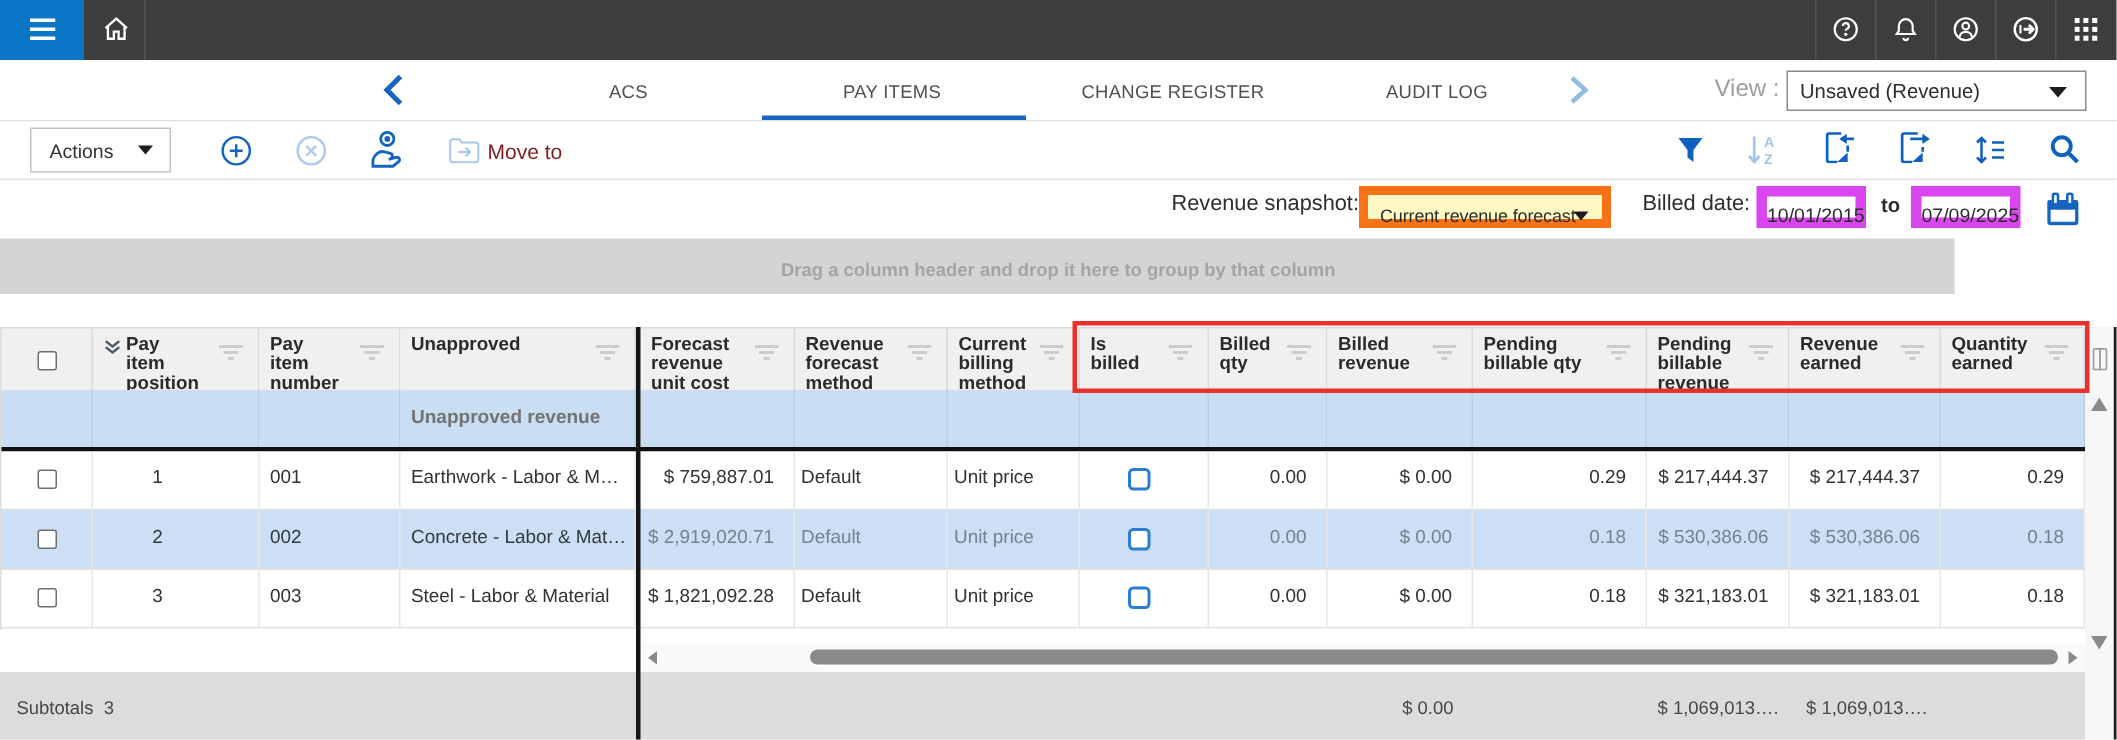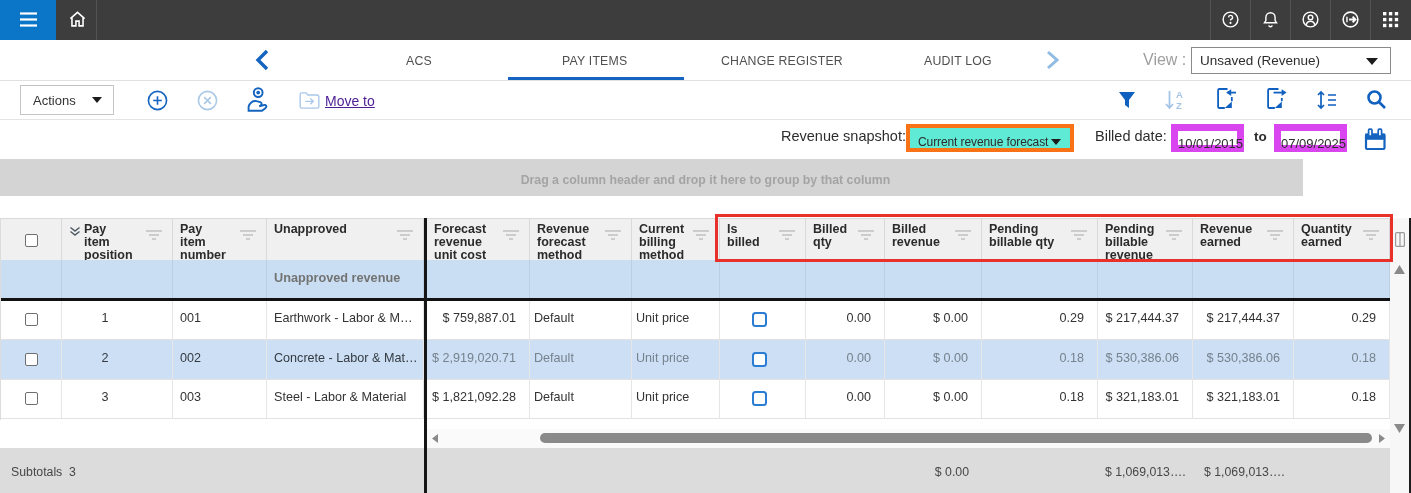--- a/index.html
+++ b/index.html
@@ -23,21 +23,21 @@
 .dtri { width:0; height:0; border-left:6px solid transparent; border-right:6px solid transparent; border-top:7px solid #1c1c1c; }
 
 #toolrow { position:absolute; left:0; top:81px; width:1411px; height:39px; background:#fff; border-bottom:1px solid #e4e4e4; }
 #actbtn { position:absolute; left:20px; top:4px; width:94px; height:30px; border:1px solid #c4c4c4; background:#fff; }
 #actbtn span { position:absolute; left:12px; top:7px; font-size:13px; color:#333; }
 #actbtn .dtri { position:absolute; right:11px; top:11px; border-left-width:5px; border-right-width:5px; border-top-width:6px; }
 .tbicon { position:absolute; top:9px; }
 
 #filtrow { position:absolute; left:0; top:120px; width:1411px; height:39px; background:#fff; }
 #rslbl { position:absolute; left:781px; top:8px; font-size:14.5px; color:#2d2d2d; }
-#rsdd { position:absolute; left:906px; top:4px; width:168px; height:28px; border:4px solid #f97316; background:#5eead4; }
+#rsdd { position:absolute; left:906px; top:4px; width:168px; height:28px; border:6px solid #f97316; background:#fef9c3; }
 #rsdd span { position:absolute; left:8px; top:7px; font-size:12px; letter-spacing:-0.1px; color:#2d2d2d; }
 #rsdd .dtri { position:absolute; right:9px; top:11px; border-left-width:5.5px; border-right-width:5.5px; border-top-width:6.5px; }
 #bdlbl { position:absolute; left:1095px; top:8px; font-size:14.5px; color:#2d2d2d; }
 .dinp { position:absolute; top:4px; width:73px; height:28px; border:7px solid #d946ef; background:#fff; font-size:13px; color:#2d2d2d; text-align:center; line-height:26px; }
 #tolbl { position:absolute; left:1254px; top:9px; font-size:13.5px; color:#2d2d2d;font-weight:bold; }
 
 #groupbar { position:absolute; left:0; top:159px; width:1303px; height:37px; background:#d4d4d4;font-weight:bold; }
 #groupbar div { position:absolute; left:0; width:1411px; top:14px; text-align:center; font-size:12.3px; color:#a4a4a4; }
 
 #grid { position:absolute; left:0; top:218px; width:1411px; height:275px; }
@@ -151,21 +151,21 @@
     </svg>
   <svg class="tbicon" style="left:246px;top:6px;" width="22" height="26" viewBox="0 0 22 26" fill="none" stroke="#1565c0" stroke-width="1.9">
       <circle cx="12.2" cy="5.6" r="4.4"></circle>
       <circle cx="12.2" cy="5.6" r="1.9" fill="#1565c0" stroke="none"></circle>
       <path d="M2.6 23.8 H16 L19.6 20.9 C21.2 19.6 20 17.4 18 18 L13.2 19.3 C15.8 18.8 16.4 15.9 14.3 15.2 L10.4 14.2 C6.8 13.3 3.6 16 2.6 19.6 Z"></path>
     </svg>
   <svg class="tbicon" style="left:299px;top:11px;" width="21" height="17" viewBox="0 0 24 20" fill="none" stroke="#a9c7e8" stroke-width="1.6">
       <path d="M1 3 a2 2 0 0 1 2-2 h5 l2 2.5 h11 a2 2 0 0 1 2 2 V17 a2 2 0 0 1-2 2 H3 a2 2 0 0 1-2-2 Z"></path>
       <path d="M7 11 H16 M13 7.5 L16.5 11 L13 14.5"></path>
     </svg>
-  <div class="abs" style="left:325px;top:12px;font-size:14px;color:#4c1d95;text-decoration:underline;">Move to</div>
+  <div class="abs" style="left:325px;top:12px;font-size:14px;color:#7f1d1d;">Move to</div>
   <svg class="tbicon" style="left:1118px;top:10px;" width="18" height="18" viewBox="0 0 18 18">
       <path d="M1 1 H17 L11 9 V17 L7 14 V9 Z" fill="#1060c0"></path>
     </svg>
   <svg class="tbicon" style="left:1165px;top:8px;" width="20" height="22" viewBox="0 0 20 22" fill="none">
       <path d="M4.5 2 V19 M1 15 L4.5 19 L8 15" stroke="#a5c5e6" stroke-width="1.8"></path>
       <text x="11" y="9" font-size="9.5" font-weight="bold" fill="#a5c5e6" font-family="Liberation Sans">A</text>
       <text x="11" y="20" font-size="9.5" font-weight="bold" fill="#a5c5e6" font-family="Liberation Sans">Z</text>
     </svg>
   <svg class="tbicon" style="left:1215px;top:6px;" width="22" height="22" viewBox="0 0 22 22" fill="none" stroke="#1060c0" stroke-width="1.8">
       <path d="M12.5 2 H4.4 C3.6 2 3.1 2.5 3.1 3.3 V19.7 C3.1 20.5 3.6 21 4.4 21 H9.8"></path>

